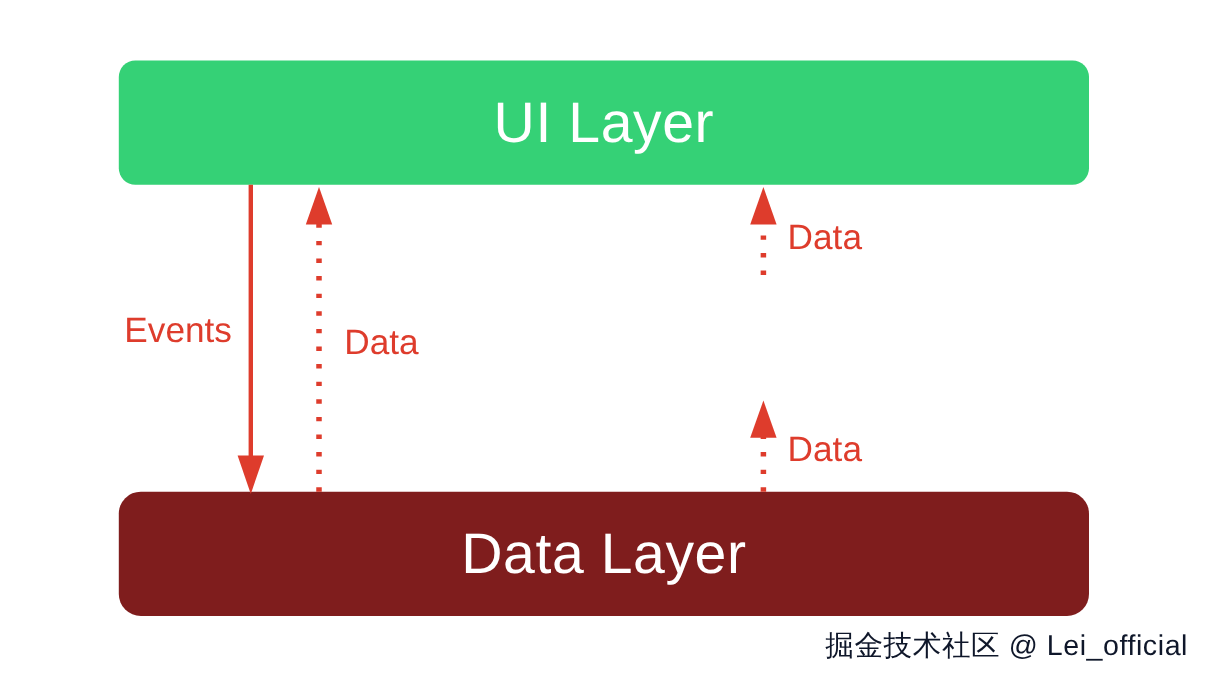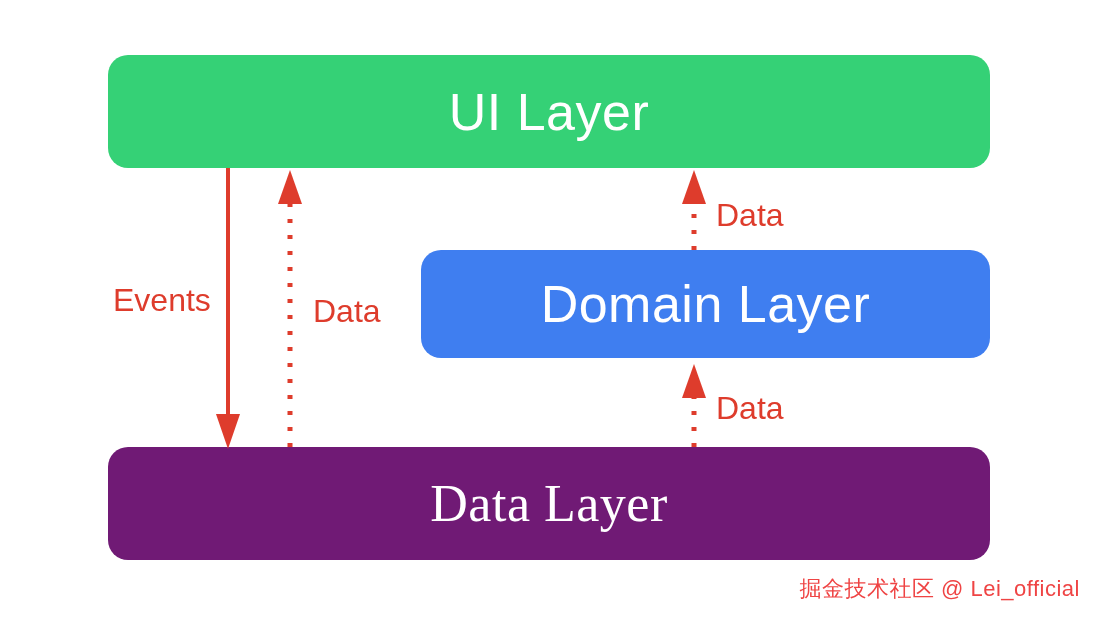--- a/index.html
+++ b/index.html
@@ -35,39 +35,39 @@
     line-height: 1;
     white-space: nowrap;
   }
 
   #ui-layer {
     left: 108px;
     top: 55px;
     width: 882px;
     height: 113px;
     background: #35d176;
+    border-radius: 15px;
   }
   #ui-layer .layer-label { font-size: 52px; }
 
   #domain-layer {
     left: 421px;
     top: 250px;
     width: 569px;
     height: 108px;
     background: #3f7ef0;
   }
   #domain-layer .layer-label { font-size: 52px; }
 
   #data-layer {
     left: 108px;
     top: 447px;
     width: 882px;
     height: 113px;
-    background: #701a75;
-    font-family: Liberation Serif, serif;
+    background: #7f1d1d;
   }
   #data-layer .layer-label { font-size: 52px; }
 
   
   #connectors {
     position: absolute;
     left: 0;
     top: 0;
     width: 1098px;
     height: 618px;
@@ -86,40 +86,37 @@
   #label-events  { left: 113px; top: 282px; }
   #label-data-ui { left: 313px; top: 293px; }
   #label-data-domain-ui   { left: 716px; top: 197px; }
   #label-data-domain-data { left: 716px; top: 390px; }
 
   
   #watermark {
     position: absolute;
     right: 18px;
     bottom: 14px;
-    color: #ef4444;
-    font-size: 22px;
+    color: #0f172a;
+    font-size: 26px;
     letter-spacing: 0.5px;
     white-space: nowrap;
     user-select: none;
     text-align: right;
   }
 </style>
 </head>
 <body>
 
 <div id="canvas">
 
   <div class="layer-box" id="ui-layer">
     <span class="layer-label">UI Layer</span>
   </div>
 
-  <div class="layer-box" id="domain-layer">
-    <span class="layer-label">Domain Layer</span>
-  </div>
 
   <div class="layer-box" id="data-layer">
     <span class="layer-label">Data Layer</span>
   </div>
 
   <svg id="connectors" viewBox="0 0 1098 618">
 
     <g>
       <line x1="228" y1="168" x2="228" y2="428" stroke="#de3c2c" stroke-width="4"></line>
       <polygon points="228,449 216,414 240,414" fill="#de3c2c"></polygon>

